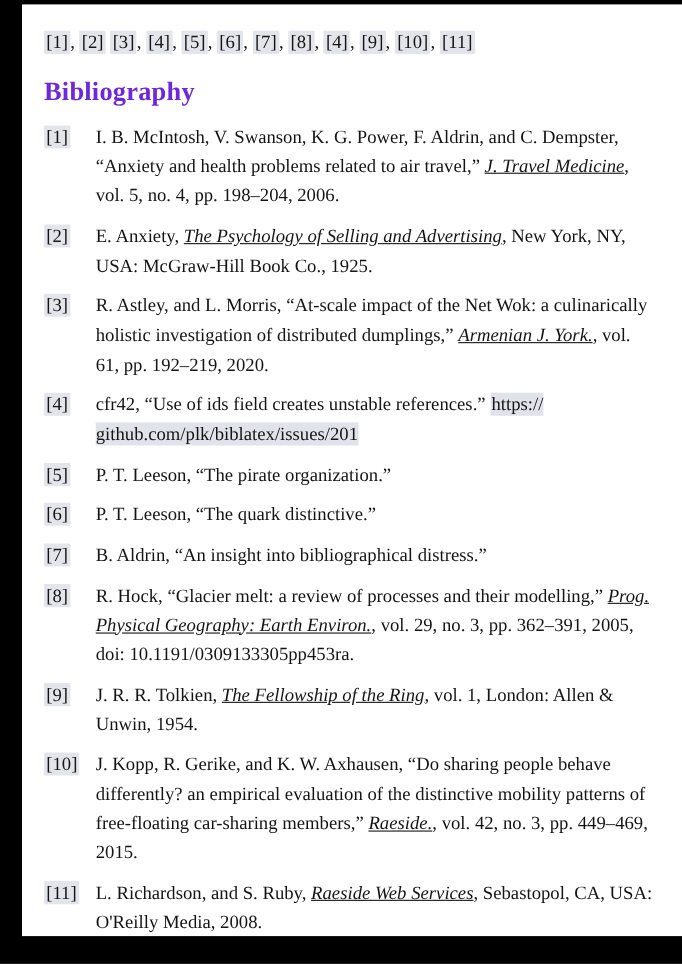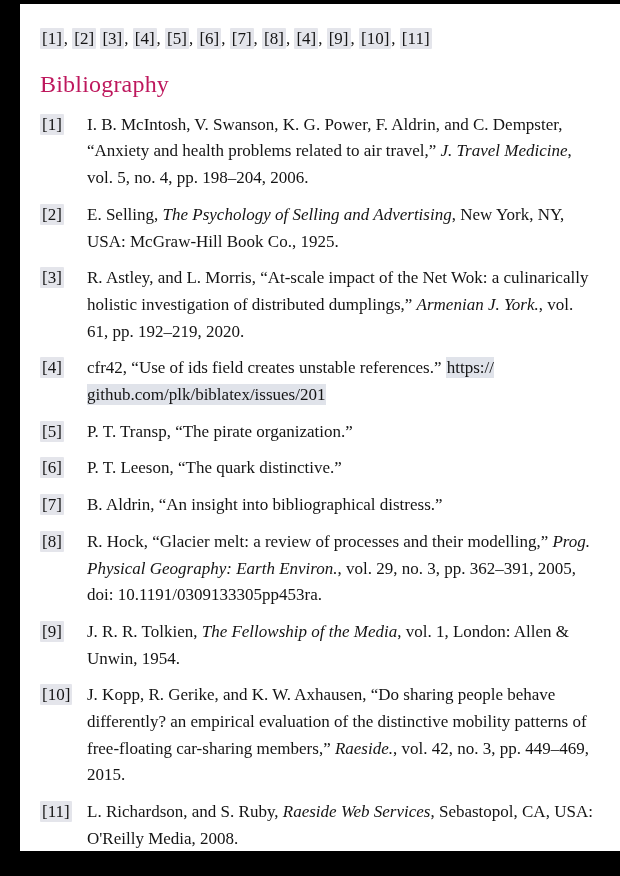--- a/index.html
+++ b/index.html
@@ -36,23 +36,23 @@
     white-space: normal;
   }
   .ref {
     background: #e4e5eb;
     padding: 1px 2px;
     border-radius: 1px;
   }
   h1.bib-heading {
     font-size: 24px;
     line-height: 30px;
-    font-weight: 400;
+    font-weight: 700;
     margin: 16px 0 13px 0;
-    color: #be185d;
+    color: #6d28d9;
     letter-spacing: 0.2px;
   }
   .bib {
     margin: 0;
     padding: 0;
   }
   .entry {
     display: flex;
     margin: 0 0 10px 0;
   }
@@ -64,20 +64,21 @@
     background: #e4e5eb;
     padding: 1px 2px;
     border-radius: 1px;
   }
   .text {
     flex: 1 1 auto;
     min-width: 0;
   }
   .text i {
     font-style: italic;
+    text-decoration: underline;
   }
   .link {
     background: #e0e3ea;
     padding: 1px 1px;
     overflow-wrap: anywhere;
   }
 </style>
 </head>
 <body>
 
@@ -85,49 +86,49 @@
   <div class="page">
     <p class="citeline"><span class="ref">[1]</span>, <span class="ref">[2]</span> <span class="ref">[3]</span>, <span class="ref">[4]</span>, <span class="ref">[5]</span>, <span class="ref">[6]</span>, <span class="ref">[7]</span>, <span class="ref">[8]</span>, <span class="ref">[4]</span>, <span class="ref">[9]</span>, <span class="ref">[10]</span>, <span class="ref">[11]</span></p>
     <h1 class="bib-heading">Bibliography</h1>
     <div class="bib">
         <div class="entry">
           <div class="label-col"><span class="label">[1]</span></div>
           <div class="text"><span>I. B. McIntosh, V. Swanson, K. G. Power, F. Aldrin, and C. Dempster, “Anxiety and health problems related to air travel,” </span><i>J. Travel Medicine</i><span>, vol. 5, no. 4, pp. 198–204, 2006.</span></div>
         </div>
         <div class="entry">
           <div class="label-col"><span class="label">[2]</span></div>
-          <div class="text"><span>E. Selling, </span><i>The Psychology of Selling and Advertising</i><span>, New York, NY, USA: McGraw-Hill Book Co., 1925.</span></div>
+          <div class="text"><span>E. Anxiety, </span><i>The Psychology of Selling and Advertising</i><span>, New York, NY, USA: McGraw-Hill Book Co., 1925.</span></div>
         </div>
         <div class="entry">
           <div class="label-col"><span class="label">[3]</span></div>
           <div class="text"><span>R. Astley, and L. Morris, “At-scale impact of the Net Wok: a culinarically holistic investigation of distributed dumplings,” </span><i>Armenian J. York.</i><span>, vol. 61, pp. 192–219, 2020.</span></div>
         </div>
         <div class="entry">
           <div class="label-col"><span class="label">[4]</span></div>
           <div class="text"><span>cfr42, “Use of ids field creates unstable references.” </span><span class="link">https://<wbr>github.com/plk/biblatex/issues/201</span></div>
         </div>
         <div class="entry">
           <div class="label-col"><span class="label">[5]</span></div>
-          <div class="text"><span>P. T. Transp, “The pirate organization.”</span></div>
+          <div class="text"><span>P. T. Leeson, “The pirate organization.”</span></div>
         </div>
         <div class="entry">
           <div class="label-col"><span class="label">[6]</span></div>
           <div class="text"><span>P. T. Leeson, “The quark distinctive.”</span></div>
         </div>
         <div class="entry">
           <div class="label-col"><span class="label">[7]</span></div>
           <div class="text"><span>B. Aldrin, “An insight into bibliographical distress.”</span></div>
         </div>
         <div class="entry">
           <div class="label-col"><span class="label">[8]</span></div>
           <div class="text"><span>R. Hock, “Glacier melt: a review of processes and their modelling,” </span><i>Prog. Physical Geography: Earth Environ.</i><span>, vol. 29, no. 3, pp. 362–391, 2005, doi: 10.1191/0309133305pp453ra.</span></div>
         </div>
         <div class="entry">
           <div class="label-col"><span class="label">[9]</span></div>
-          <div class="text"><span>J. R. R. Tolkien, </span><i>The Fellowship of the Media</i><span>, vol. 1, London: Allen &amp; Unwin, 1954.</span></div>
+          <div class="text"><span>J. R. R. Tolkien, </span><i>The Fellowship of the Ring</i><span>, vol. 1, London: Allen &amp; Unwin, 1954.</span></div>
         </div>
         <div class="entry">
           <div class="label-col"><span class="label">[10]</span></div>
           <div class="text"><span>J. Kopp, R. Gerike, and K. W. Axhausen, “Do sharing people behave differently? an empirical evaluation of the distinctive mobility patterns of free-floating car-sharing members,” </span><i>Raeside.</i><span>, vol. 42, no. 3, pp. 449–469, 2015.</span></div>
         </div>
         <div class="entry">
           <div class="label-col"><span class="label">[11]</span></div>
           <div class="text"><span>L. Richardson, and S. Ruby, </span><i>Raeside Web Services</i><span>, Sebastopol, CA, USA: O'Reilly Media, 2008.</span></div>
         </div>
       </div>

